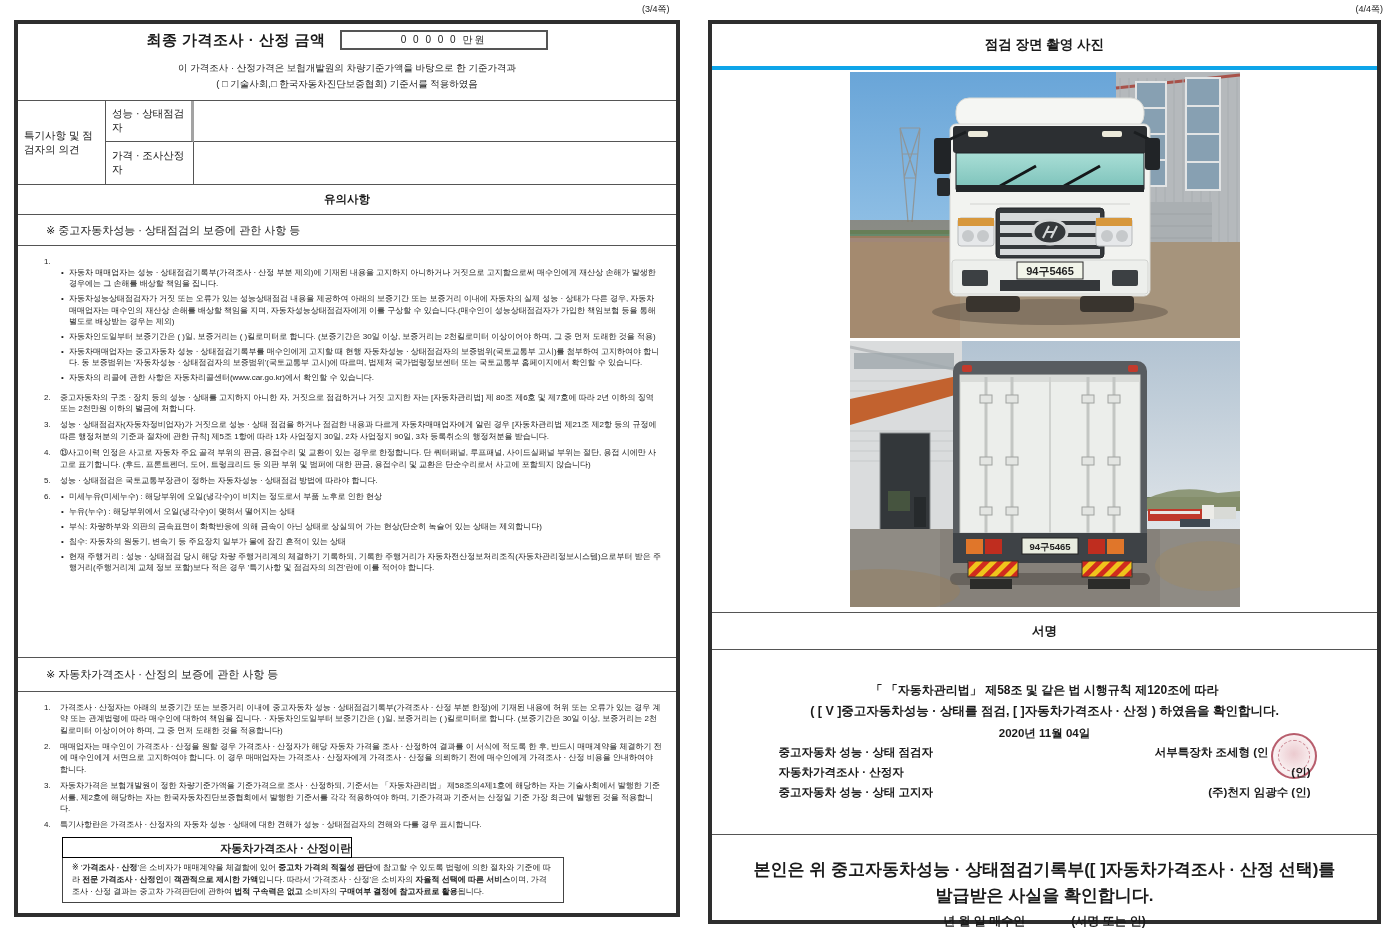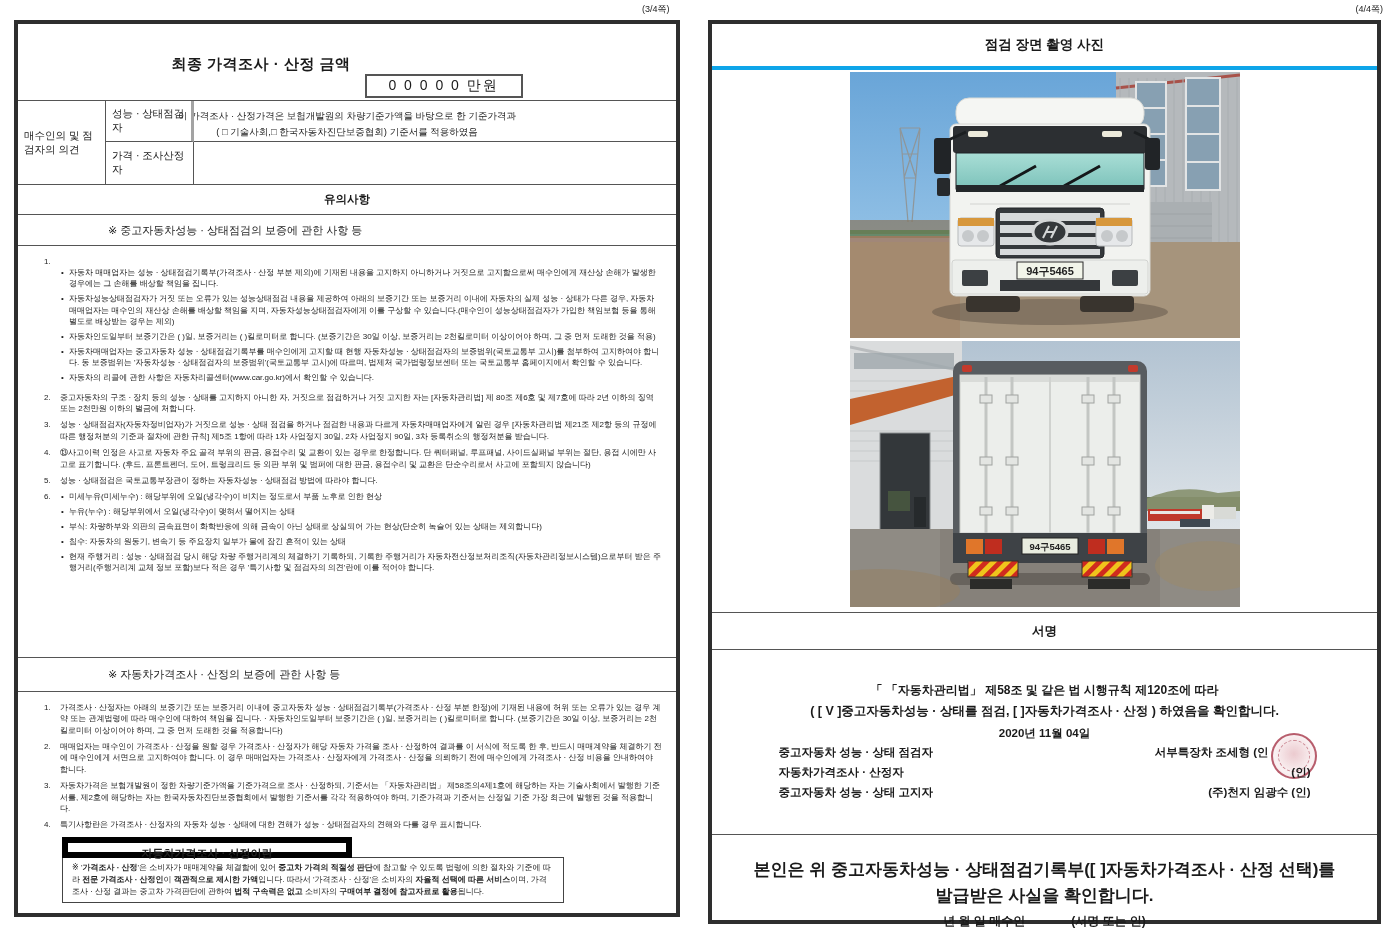--- a/index.html
+++ b/index.html
@@ -9,43 +9,43 @@
   #plabel-left{left:642px;}
   #plabel-right{right:5px;}
   .page{position:absolute;border:4px solid #2e2e2e;background:#fff;box-sizing:border-box;display:flex;flex-direction:column;}
   #page1{left:14px;top:20px;width:666px;height:897px;}
   #page2{left:708px;top:20px;width:673px;height:904px;}
 
   
   .price-sec{height:76px;text-align:center;padding-top:6px;box-sizing:border-box;}
   .price-line{display:flex;justify-content:center;align-items:center;gap:14px;}
   .price-title{font-size:15px;font-weight:bold;letter-spacing:.5px;}
-  .price-box{border:2px solid #555;font-size:14px;padding:1px 2px;letter-spacing:2px;min-width:150px;margin-top:44px;}
+  .price-box{border:2px solid #555;font-size:10px;padding:1px 27px;letter-spacing:2px;min-width:150px;}
   .price-sub{font-size:9.5px;margin-top:12px;color:#222;}
   .price-sub2{font-size:9.5px;margin-top:3px;color:#222;}
   .op-table{display:grid;grid-template-columns:88px 88px 1fr;grid-template-rows:41px 42px;border-top:1px solid #555;border-bottom:1px solid #555;font-size:10.5px;}
   .op-c{box-sizing:border-box;display:flex;align-items:center;padding:2px 6px;}
   .op-head{grid-row:1/3;border-right:1px solid #555;}
   .op-l1{border-right:3px solid #a3a3a3;border-bottom:1px solid #555;}
   .op-v1{border-bottom:1px solid #555;}
   .op-l2{border-right:1px solid #555;}
   .row-title{height:29px;display:flex;align-items:center;justify-content:center;font-weight:bold;font-size:11.5px;border-bottom:1px solid #555;}
-  .row-sub{height:30px;display:flex;align-items:center;padding-left:90px;font-size:11px;border-bottom:1px solid #555;}
+  .row-sub{height:30px;display:flex;align-items:center;padding-left:28px;font-size:11px;border-bottom:1px solid #555;}
   .row-sub.topline{border-top:1px solid #555;height:33px;}
   .nbody{padding:10px 14px 0 26px;font-size:8px;line-height:1.42;color:#222;box-sizing:border-box;}
   #body1{height:411px;overflow:hidden;}
   #body2{flex:1;overflow:hidden;}
   .nitem{display:flex;margin-bottom:5px;}
   .nitem .num{width:16px;flex:none;}
   .nitem .ntext{flex:1;}
   .lead-gap{min-height:11px;}
   .bullet{padding-left:9px;position:relative;margin-bottom:3.5px;}
   .bullet::before{content:"\2022";position:absolute;left:1px;top:0;}
   .def-box{width:502px;margin:6px 0 0 18px;}
-  .def-head{width:290px;border:6px solid #000000;height:21px;line-height:21px;text-align:center;font-weight:bold;font-size:11px;background:#fff;position:relative;z-index:2;box-sizing:border-box;margin-bottom:-1px;}
+  .def-head{width:290px;border:1px solid #000000;height:21px;line-height:21px;text-align:right;font-weight:bold;font-size:11px;background:#fff;position:relative;z-index:2;box-sizing:border-box;margin-bottom:-1px;}
   .def-body{border:1px solid #444;padding:4px 9px;font-size:8px;line-height:1.5;}
   .def-body .b{font-weight:bold;}
 
   
   .p2-title{height:42px;display:flex;align-items:center;justify-content:center;font-size:13.5px;font-weight:bold;border-bottom:4px solid #0ea5e9;flex:none;}
   .photo-wrap{flex:none;text-align:center;border-bottom:1px solid #555;padding:2px 0 2px 0;}
   .photo{width:390px;height:266px;display:block;margin:0 auto 3px auto;}
   .sign-title{height:36px;display:flex;align-items:center;justify-content:center;font-size:12.5px;font-weight:bold;border-bottom:1px solid #555;flex:none;}
   .sign-area{height:184px;text-align:center;padding-top:32px;box-sizing:border-box;flex:none;}
   .law-line{font-size:12px;font-weight:bold;}
@@ -75,21 +75,21 @@
     <div class="price-sec">
       <div class="price-line">
         <span class="price-title">최종 가격조사 · 산정 금액</span>
         <span class="price-box">0  0  0  0  0 만원</span>
       </div>
       <div class="price-sub">이 가격조사 · 산정가격은 보험개발원의 차량기준가액을 바탕으로 한 기준가격과</div>
       <div class="price-sub2">( □ 기술사회,□ 한국자동차진단보증협회) 기준서를 적용하였음</div>
     </div>
 
     <div class="op-table">
-      <div class="op-c op-head">매수인의 및 점검자의 의견</div>
+      <div class="op-c op-head">특기사항 및 점검자의 의견</div>
       <div class="op-c op-l1">성능 · 상태점검자</div>
       <div class="op-c op-v1"></div>
       <div class="op-c op-l2">가격 · 조사산정자</div>
       <div class="op-c"></div>
     </div>
 
     <div class="row-title">유의사항</div>
     <div class="row-sub">※ 중고자동차성능 · 상태점검의 보증에 관한 사항 등</div>
 
     <div class="nbody" id="body1">

